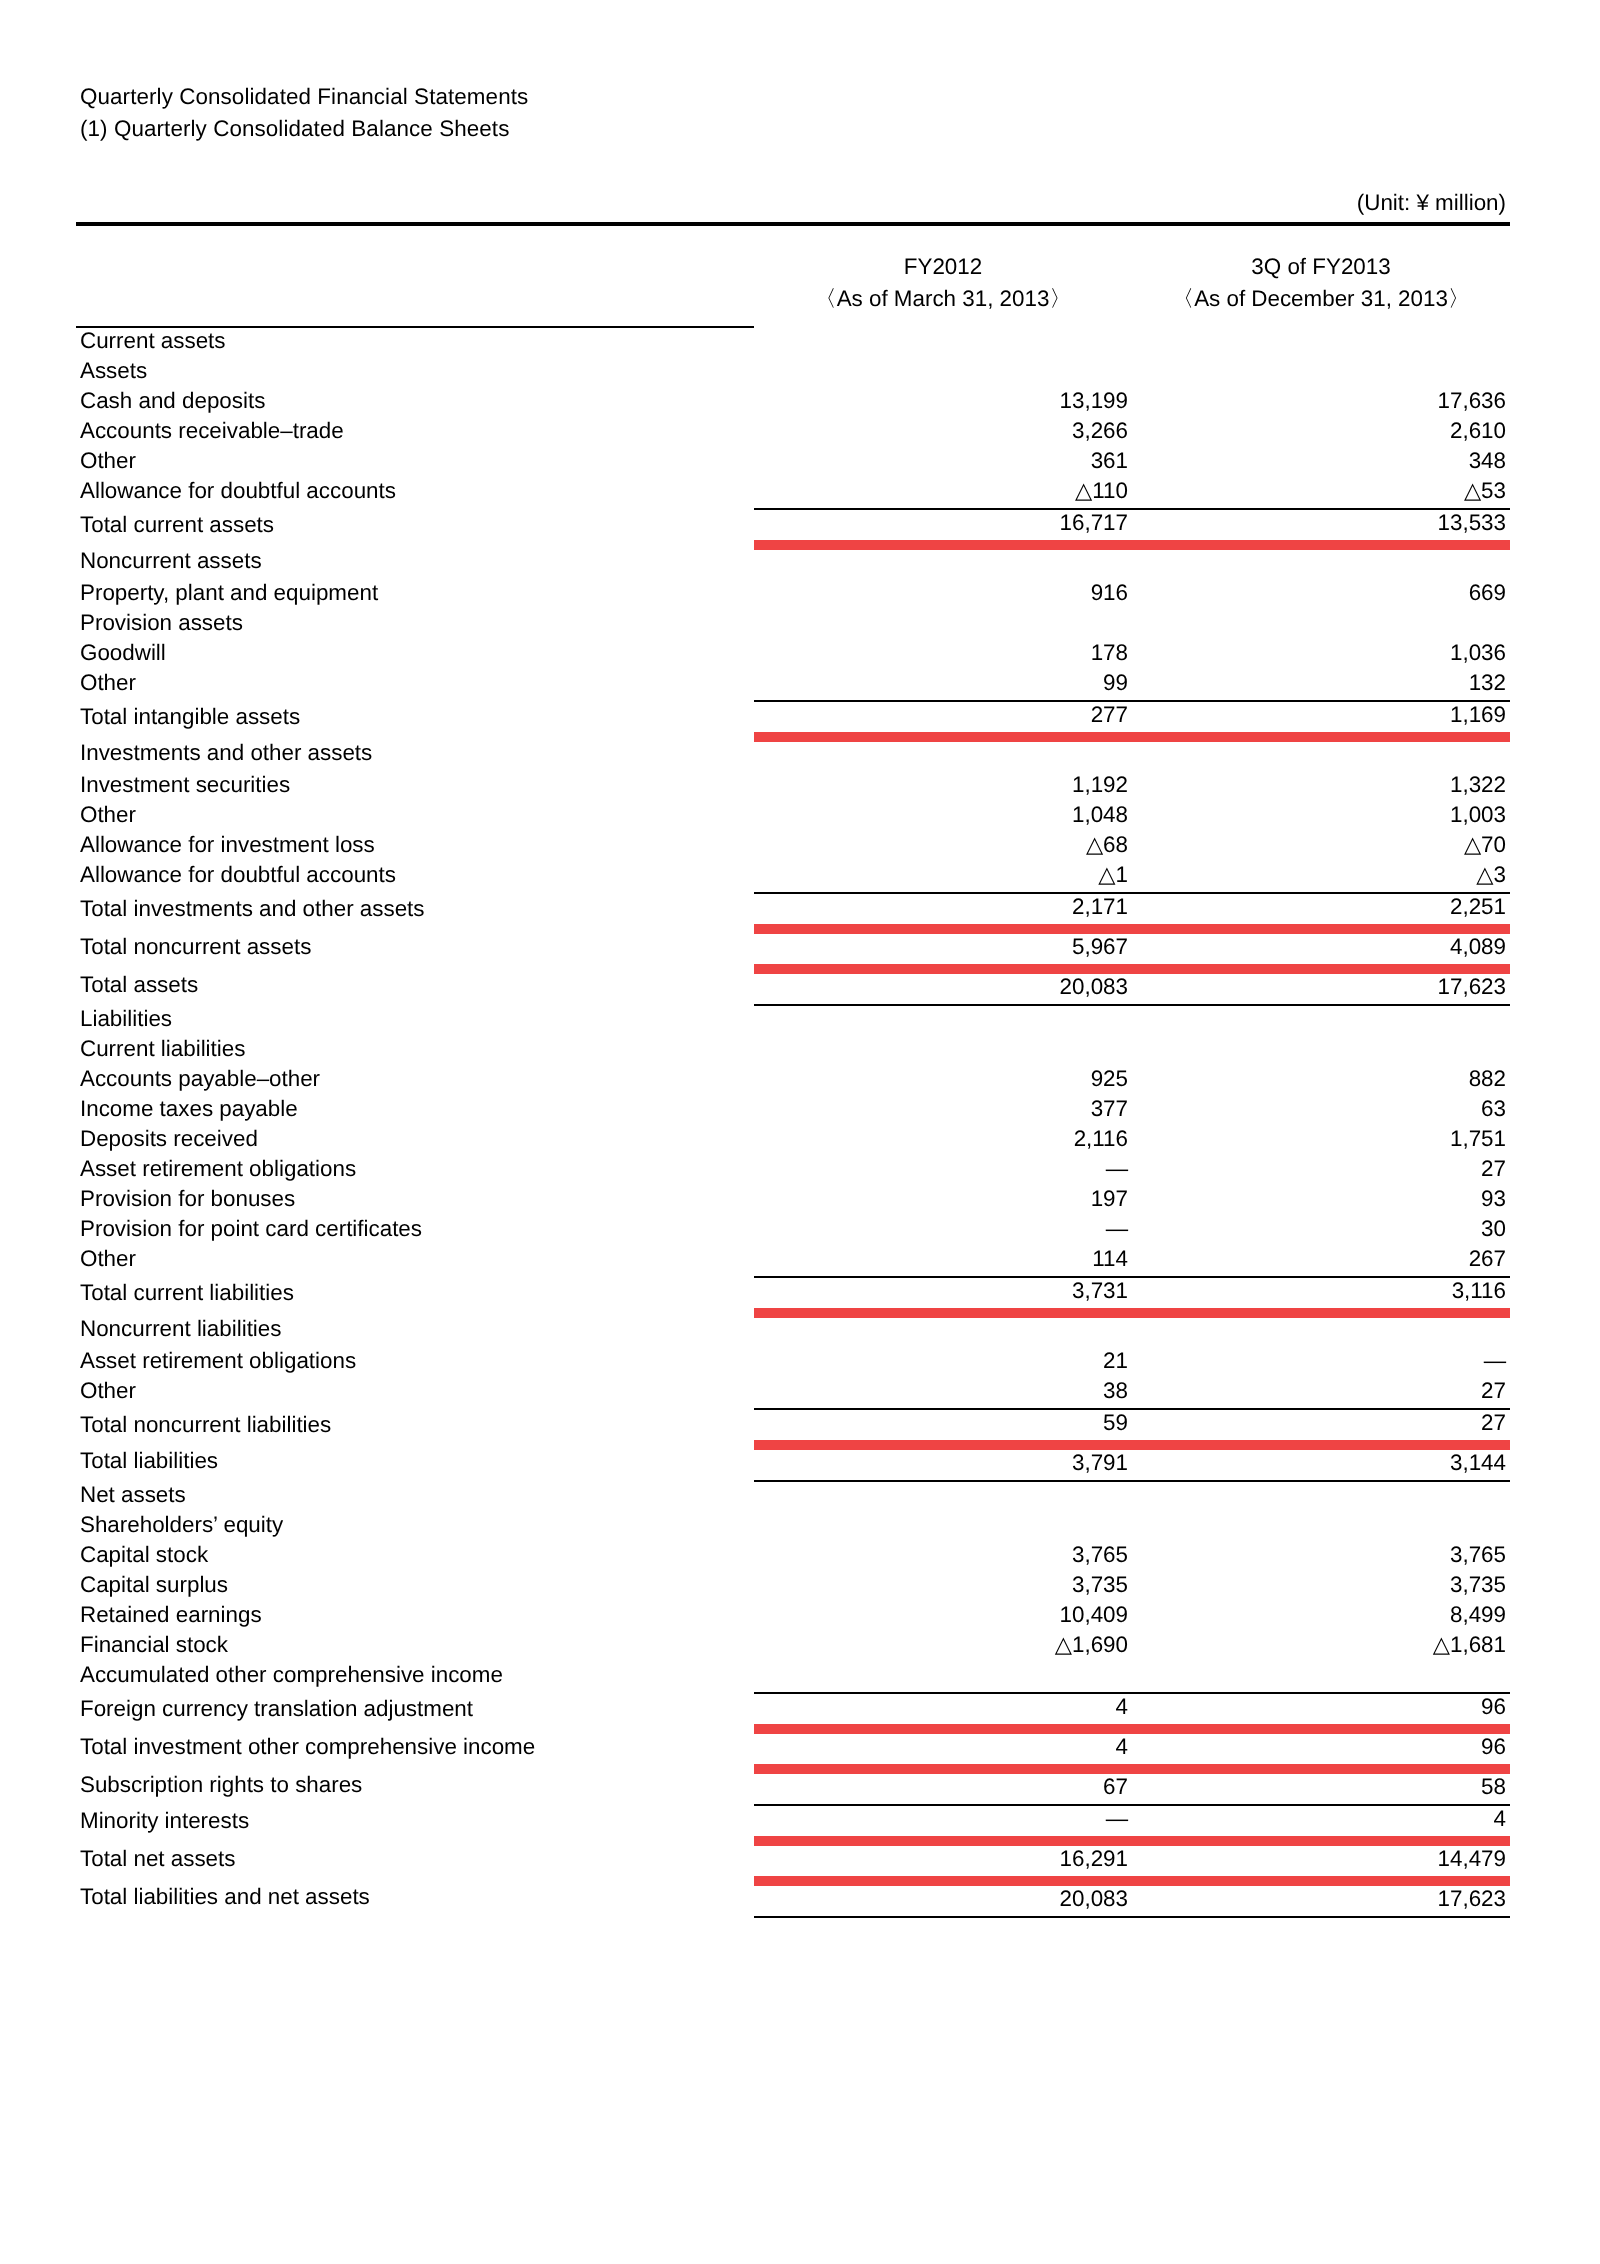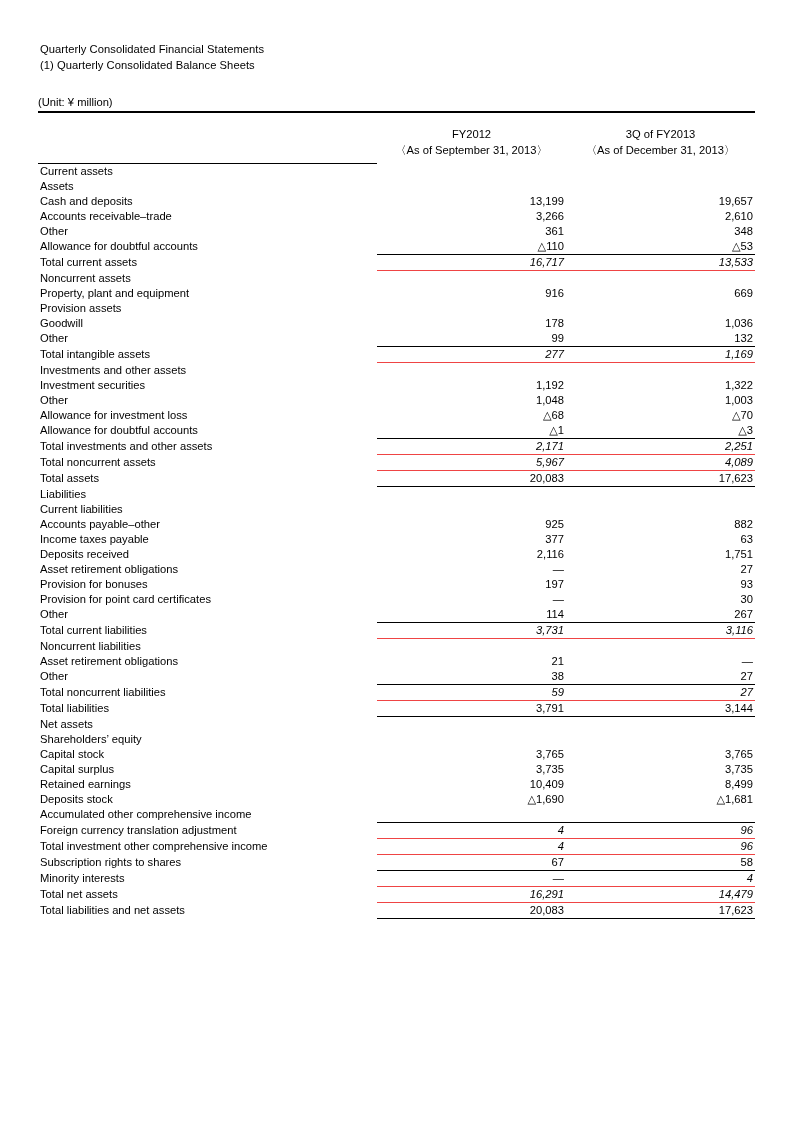--- a/index.html
+++ b/index.html
@@ -26,21 +26,21 @@
     margin: 0 0 0 2px;
     padding-top: 2px;
   }
   .doc-title-line {
     font-size: 11.2px;
     line-height: 15.5px;
     letter-spacing: 0.05px;
     white-space: nowrap;
   }
   .unit-line {
-    text-align: left;
+    text-align: right;
     font-size: 11.2px;
     line-height: 14px;
     margin-top: 22px;
     padding-right: 2px;
   }
   table.bs {
     border-collapse: collapse;
     width: 717px;
     margin-top: 2px;
     table-layout: fixed;
@@ -89,22 +89,21 @@
   }
   
   .i0 { padding-left: 2px; }
   .i1 { padding-left: 10px; }
   .i2 { padding-left: 19px; }
   .i3 { padding-left: 28px; }
 
   
   tr.sub td.num {
     border-top: 1px solid #000;
-    border-bottom: 1px solid #ef4444;
-    font-style: italic;
+    border-bottom: 5px solid #ef4444;
   }
   
   tr.grand td.num {
     border-top: 1px solid #000;
     border-bottom: 1px solid #000;
   }
 </style>
 </head>
 <body>
 
@@ -126,21 +125,21 @@
     <thead>
       <tr class="rule-top head-pad">
         <td></td>
         <td></td>
         <td></td>
       </tr>
       <tr class="rule-headbot">
         <td></td>
         <th class="colhead">
           <span class="l1">FY2012</span>
-          <span class="l2">〈As of September 31, 2013〉</span>
+          <span class="l2">〈As of March 31, 2013〉</span>
         </th>
         <th class="colhead">
           <span class="l1">3Q of FY2013</span>
           <span class="l2">〈As of December 31, 2013〉</span>
         </th>
       </tr>
     </thead>
     <tbody id="bs-body">
         <tr>
           <td class="label i1">Current assets</td>
@@ -148,21 +147,21 @@
           <td class="num"></td>
         </tr>
         <tr>
           <td class="label i0">Assets</td>
           <td class="num"></td>
           <td class="num"></td>
         </tr>
         <tr>
           <td class="label i2">Cash and deposits</td>
           <td class="num">13,199</td>
-          <td class="num">19,657</td>
+          <td class="num">17,636</td>
         </tr>
         <tr>
           <td class="label i2">Accounts receivable–trade</td>
           <td class="num">3,266</td>
           <td class="num">2,610</td>
         </tr>
         <tr>
           <td class="label i2">Other</td>
           <td class="num">361</td>
           <td class="num">348</td>
@@ -341,21 +340,21 @@
           <td class="label i2">Capital surplus</td>
           <td class="num">3,735</td>
           <td class="num">3,735</td>
         </tr>
         <tr>
           <td class="label i2">Retained earnings</td>
           <td class="num">10,409</td>
           <td class="num">8,499</td>
         </tr>
         <tr>
-          <td class="label i2">Deposits stock</td>
+          <td class="label i2">Financial stock</td>
           <td class="num">△1,690</td>
           <td class="num">△1,681</td>
         </tr>
         <tr>
           <td class="label i1">Accumulated other comprehensive income</td>
           <td class="num"></td>
           <td class="num"></td>
         </tr>
         <tr class="sub">
           <td class="label i2">Foreign currency translation adjustment</td>

